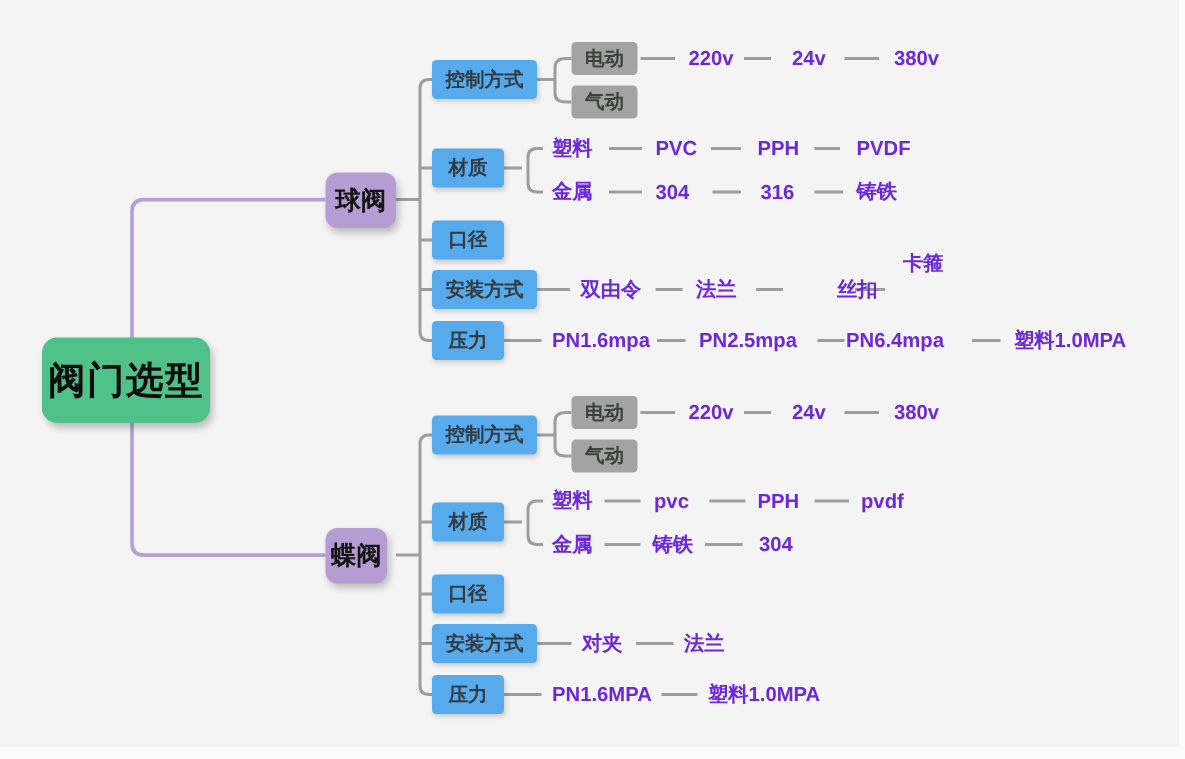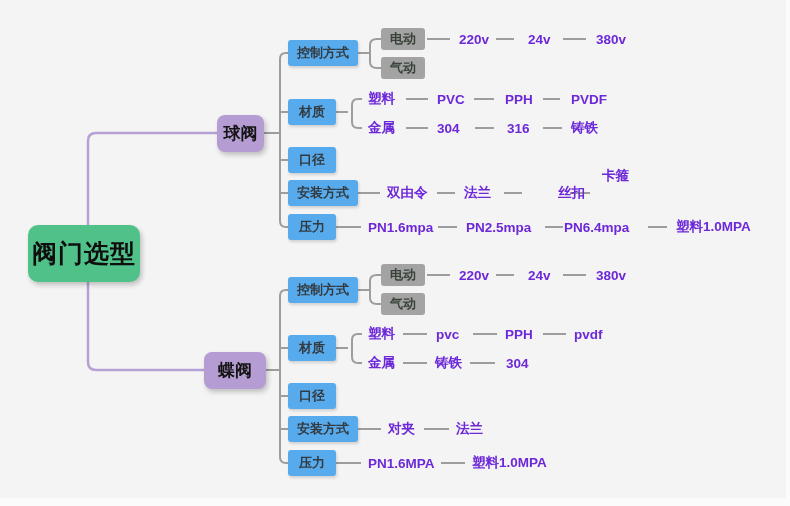--- a/index.html
+++ b/index.html
@@ -136,21 +136,21 @@
       <div class="node kind-category" style="left: 288px; top: 180px; width: 70px; height: 26px;">安装方式</div>
       <div class="node kind-leaf leaf-pos" style="left: 387px; top: 193px;">双由令</div>
       <div class="node kind-leaf leaf-pos" style="left: 464px; top: 193px;">法兰</div>
       <div class="node kind-leaf leaf-pos" style="left: 534px; top: 193px; margin-left: 24px;">丝扣</div>
       <div class="node kind-leaf leaf-pos" style="left: 602px; top: 176px;">卡箍</div>
       <div class="node kind-category" style="left: 288px; top: 214px; width: 48px; height: 26px;">压力</div>
       <div class="node kind-leaf leaf-pos" style="left: 368px; top: 227px;">PN1.6mpa</div>
       <div class="node kind-leaf leaf-pos" style="left: 466px; top: 227px;">PN2.5mpa</div>
       <div class="node kind-leaf leaf-pos" style="left: 564px; top: 227px;">PN6.4mpa</div>
       <div class="node kind-leaf leaf-pos" style="left: 676px; top: 227px;">塑料1.0MPA</div>
-      <div class="node kind-branch" style="left: 204px; top: 352px; width: 62px; height: 37px; text-align: center;">蝶阀</div>
+      <div class="node kind-branch" style="left: 217px; top: 352px; width: 41px; height: 37px; text-align: center;">蝶阀</div>
       <div class="node kind-category" style="left: 288px; top: 277px; width: 70px; height: 26px;">控制方式</div>
       <div class="node kind-option" style="left: 381px; top: 264px; width: 44px; height: 22px;">电动</div>
       <div class="node kind-leaf leaf-pos" style="left: 459px; top: 275px;">220v</div>
       <div class="node kind-leaf leaf-pos" style="left: 528px; top: 275px;">24v</div>
       <div class="node kind-leaf leaf-pos" style="left: 596px; top: 275px;">380v</div>
       <div class="node kind-option" style="left: 381px; top: 293px; width: 44px; height: 22px;">气动</div>
       <div class="node kind-category" style="left: 288px; top: 335px; width: 48px; height: 26px;">材质</div>
       <div class="node kind-leaf leaf-pos" style="left: 368px; top: 334px;">塑料</div>
       <div class="node kind-leaf leaf-pos" style="left: 436px; top: 334px;">pvc</div>
       <div class="node kind-leaf leaf-pos" style="left: 505px; top: 334px;">PPH</div>

